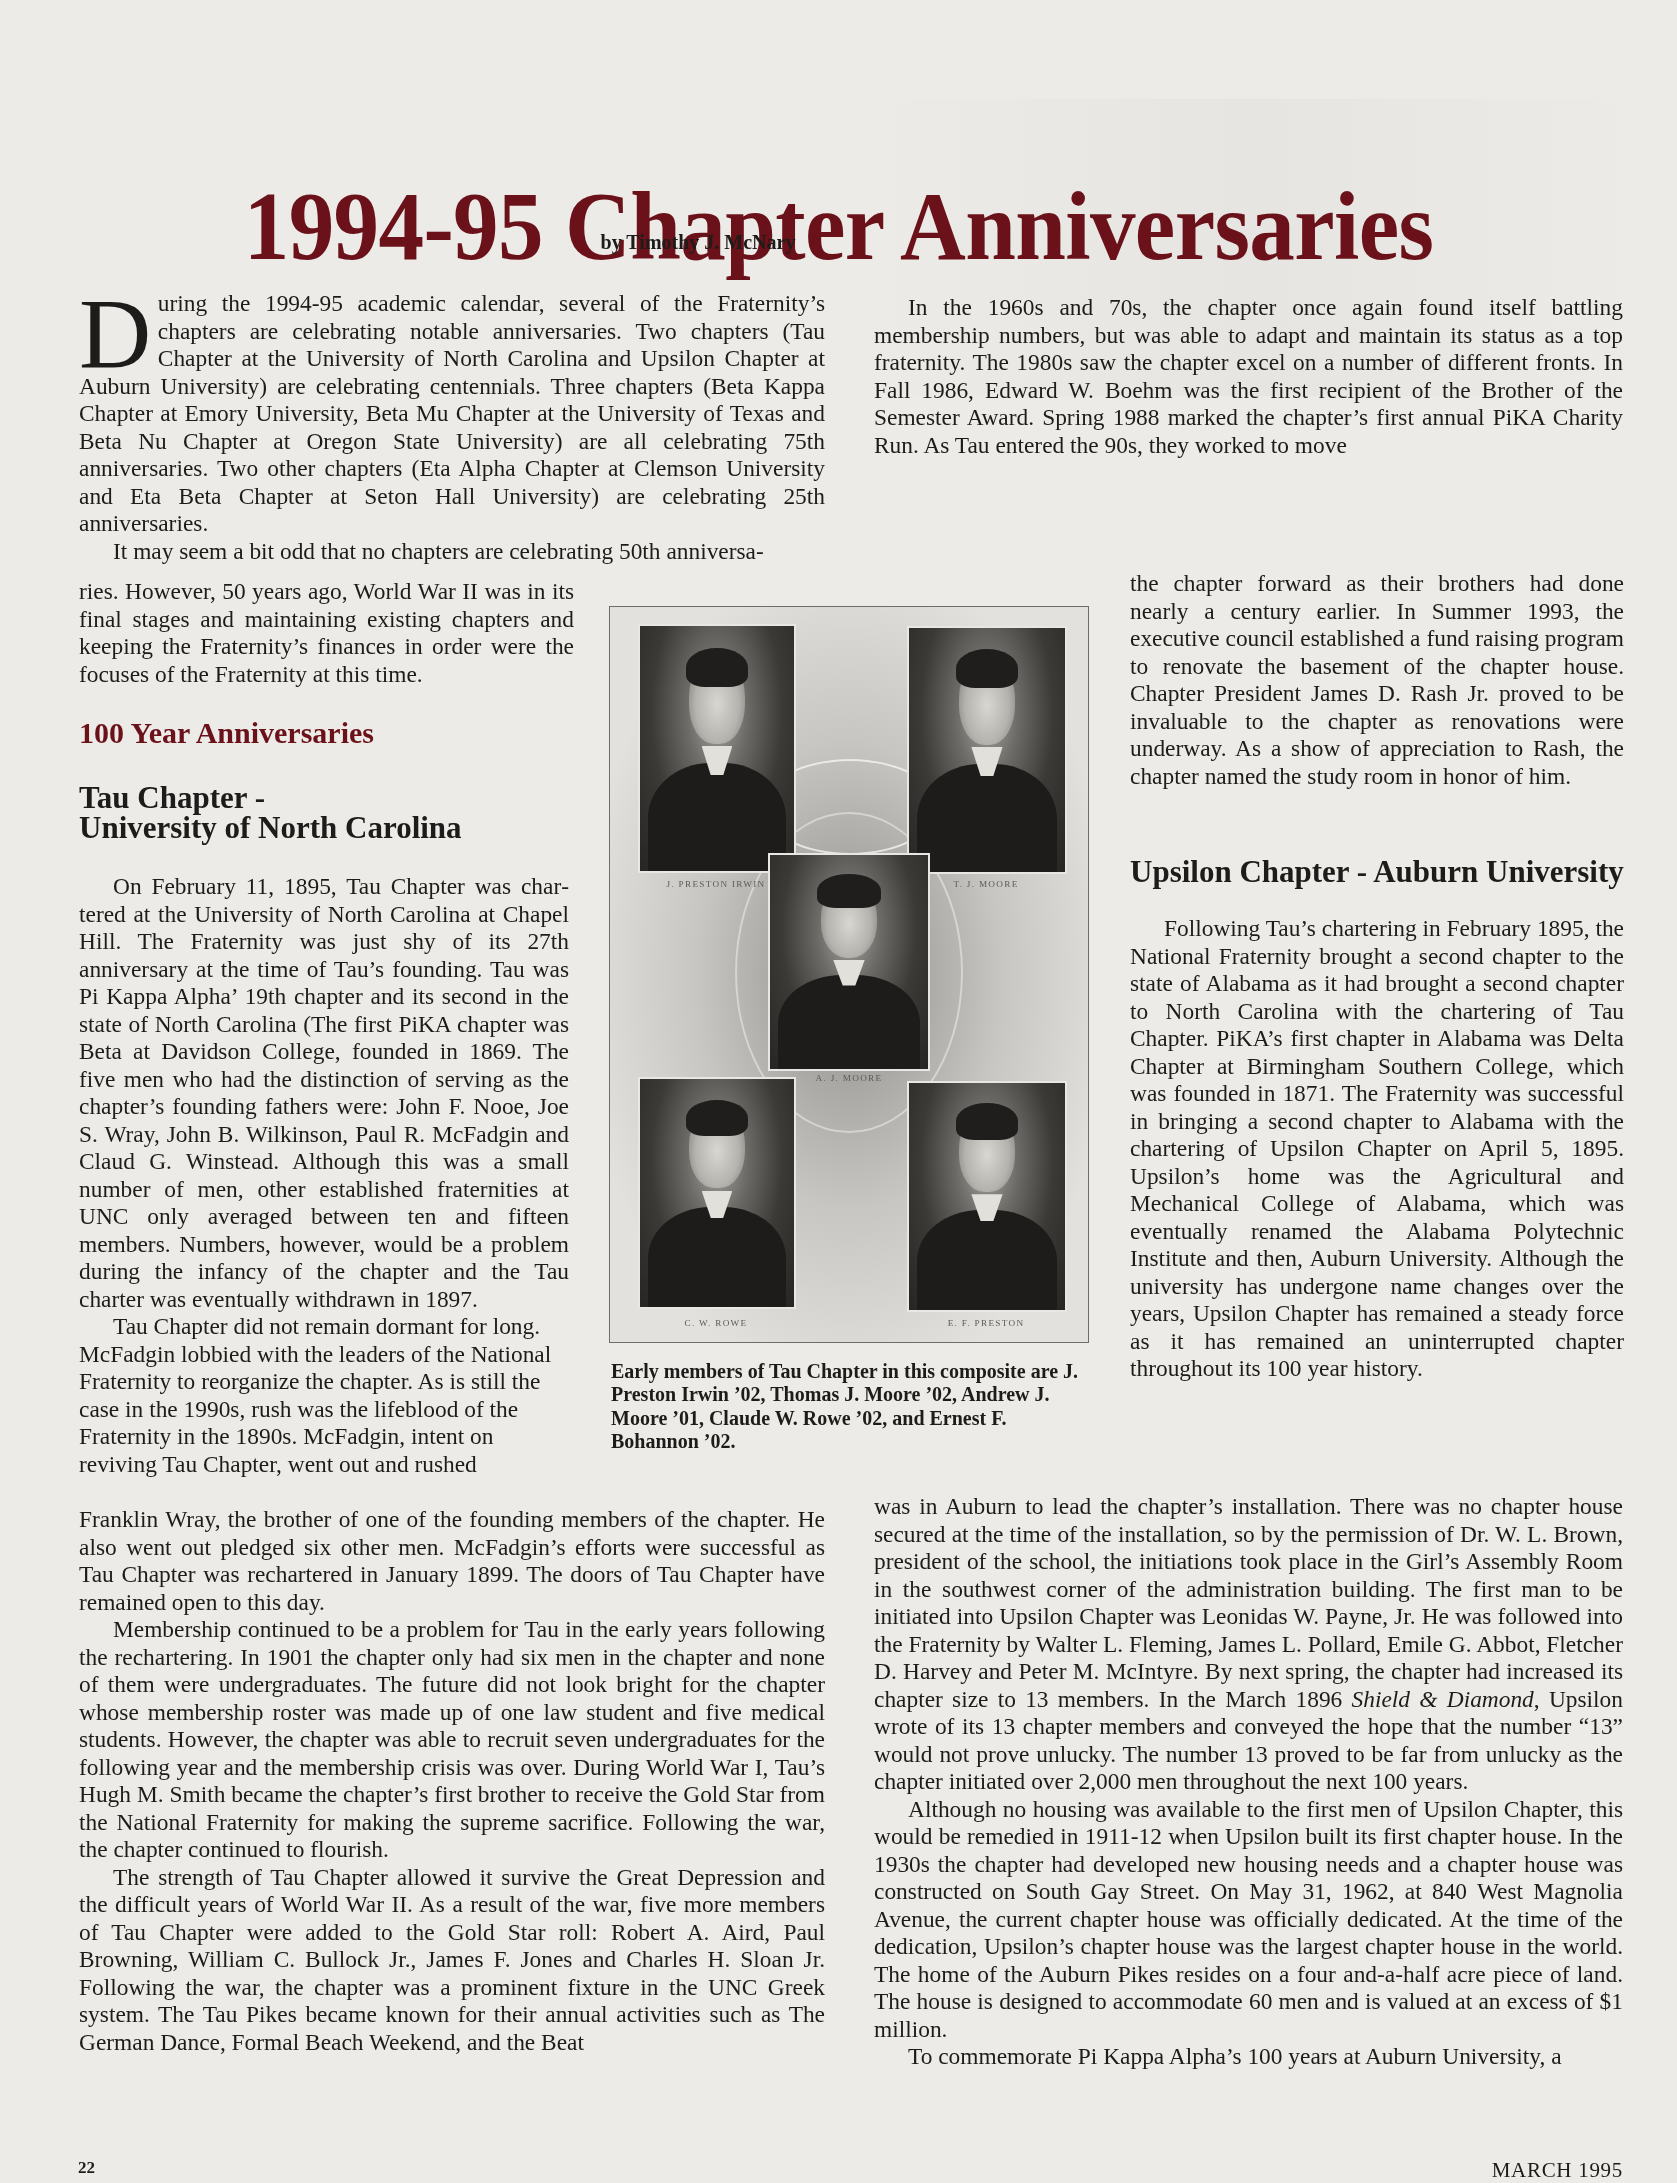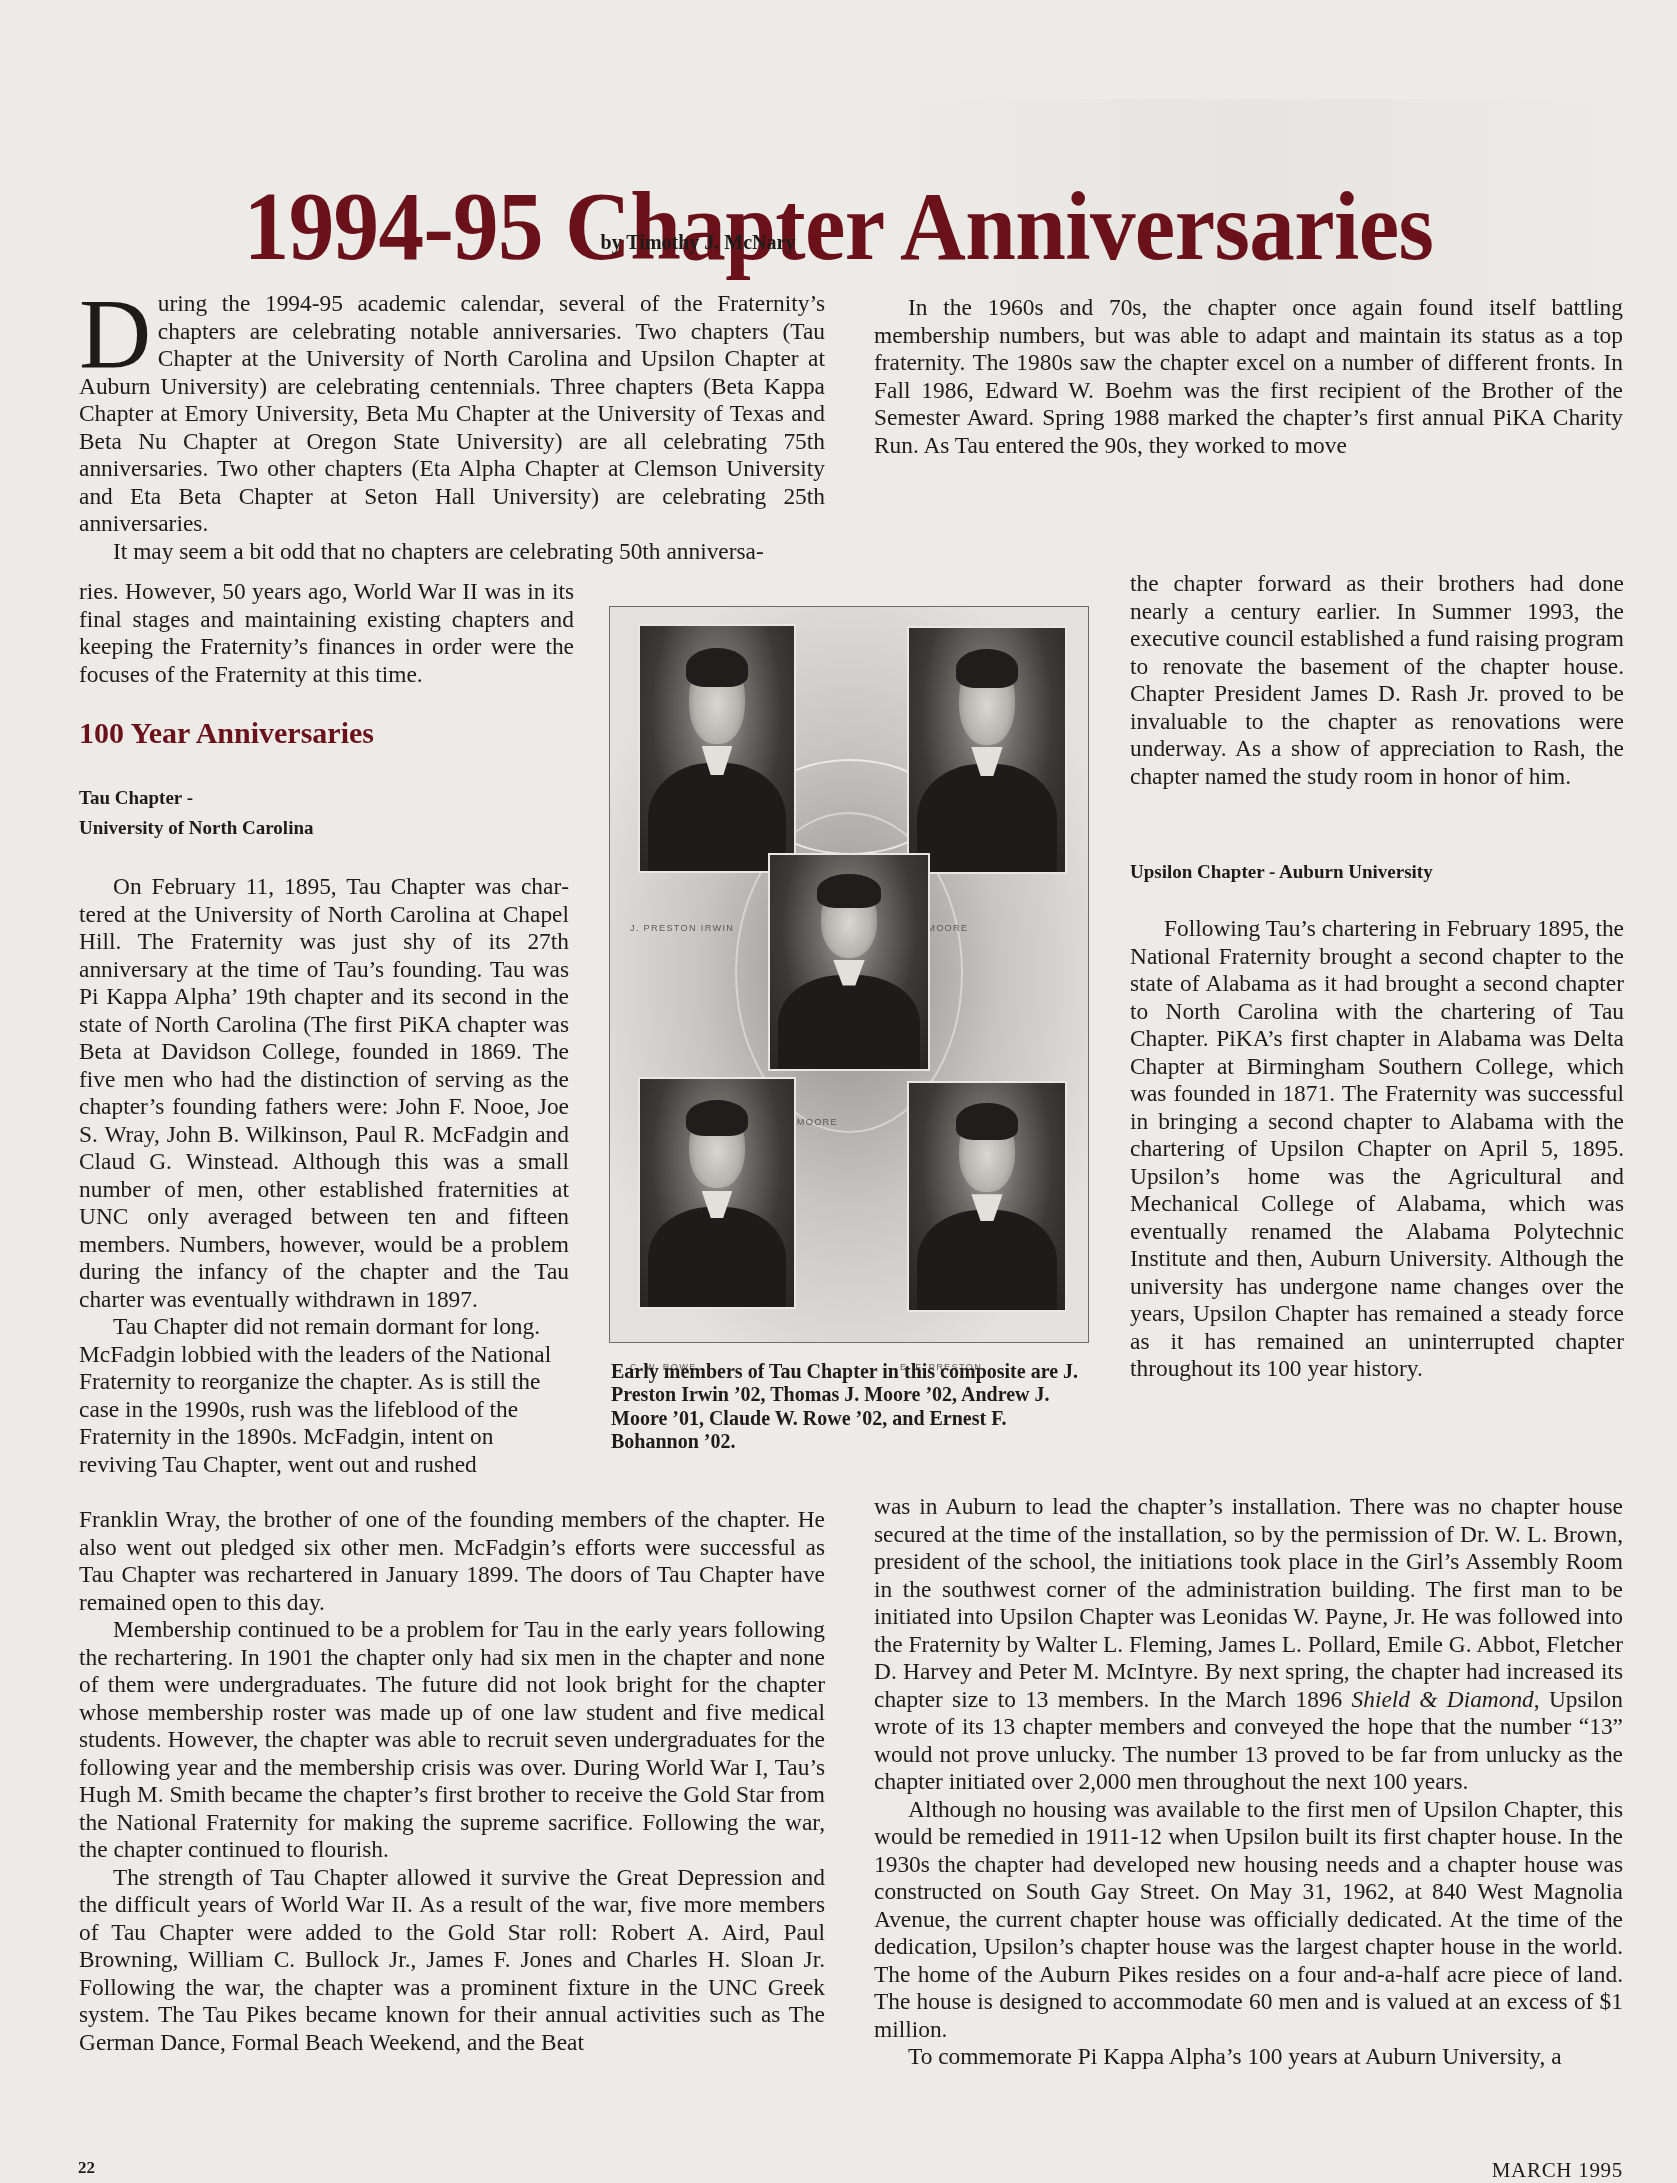--- a/index.html
+++ b/index.html
@@ -17,31 +17,31 @@
     letter-spacing:-0.7px; transform:scaleX(0.93); transform-origin:center;
   }
   .byline { position:absolute; left:0; top:231px; width:1396px; text-align:center;
     font-weight:bold; font-size:20px; }
   .txt { position:absolute; font-size:23.4px; line-height:27.5px; text-align:justify;
     hyphens:manual; }
   .txt p { margin:0; text-indent:0; }
   .txt p.ind { text-indent:34px; }
   .dropcap { float:left; font-size:100px; line-height:79px; margin:4px 6.6px -4px 0; font-weight:normal; }
   .h-sec { position:absolute; font-weight:bold; color:#6b1119; font-size:30px; line-height:33px; }
-  .h-sub { position:absolute; font-weight:bold; font-size:19px; line-height:30px; }
+  .h-sub { position:absolute; font-weight:bold; font-size:31px; line-height:30px; }
   .photo-box { position:absolute; left:609px; top:606px; width:480px; height:737px;
     border:1.3px solid #6e6d6a; background:radial-gradient(ellipse at center, #8d8c88 0%, #c7c6c2 45%, #e2e1dd 80%); box-sizing:border-box; }
   .portrait { position:absolute; border:2px solid #e8e7e3; box-sizing:border-box;
     background:radial-gradient(ellipse at 50% 35%, #a9a7a2 0%, #6d6b67 28%, #3b3a37 60%, #262523 100%); overflow:hidden; }
   .portrait .head { position:absolute; left:32%; top:12%; width:36%; height:36%; border-radius:48% 48% 45% 45%;
     background:radial-gradient(ellipse at 50% 55%, #d9d7d2 0%, #b5b3ae 55%, #6e6c68 100%); }
   .portrait .hair { position:absolute; left:30%; top:9%; width:40%; height:16%; border-radius:50% 50% 30% 30%; background:#1f1e1c; }
   .portrait .collar { position:absolute; left:40%; top:49%; width:20%; height:12%; background:#e2e0db; clip-path:polygon(0 0,100% 0,70% 100%,30% 100%); }
   .portrait .coat { position:absolute; left:5%; top:56%; width:90%; height:50%; background:#1d1c1a; border-radius:45% 45% 0 0; }
-  .plabel { position:absolute; font-family:Liberation Sans, sans-serif; font-size:9.2px; letter-spacing:1.3px; color:#5c5b58; text-align:left;margin-top:44px; }
+  .plabel { position:absolute; font-family:Liberation Serif, serif; font-size:9.2px; letter-spacing:1.3px; color:#5c5b58; text-align:center; }
   .flourish { position:absolute; border:2.6px solid rgba(245,244,240,0.8); border-radius:50%; }
   .caption { position:absolute; left:611px; top:1360px; width:482px; font-weight:bold; font-size:20px; line-height:23.4px; }
   .pageno { position:absolute; left:78px; top:2158px; font-weight:bold; font-size:17px; }
   .issue { position:absolute; right:54px; top:2158px; font-size:21px; letter-spacing:0.7px; }
   .it { font-style:italic; }
 </style>
 </head>
 <body>
 
 <div class="bgshade"></div>

